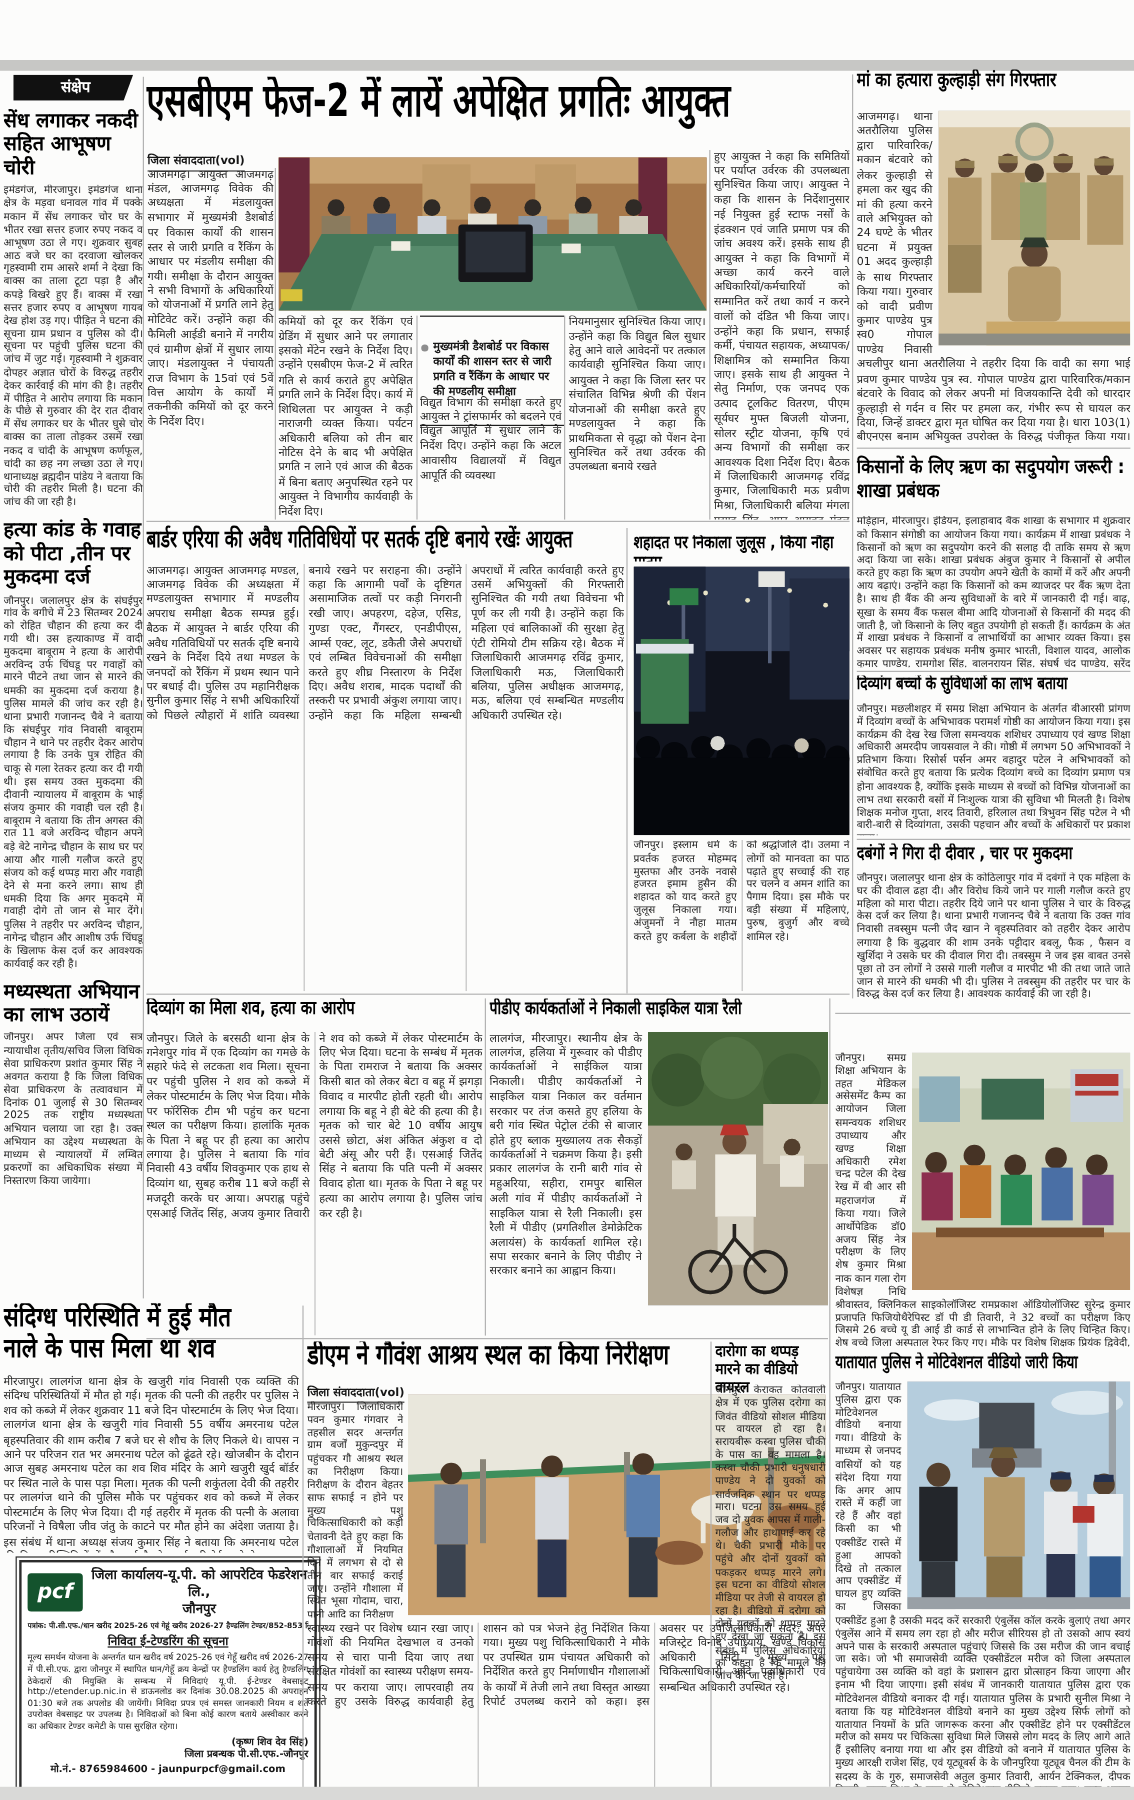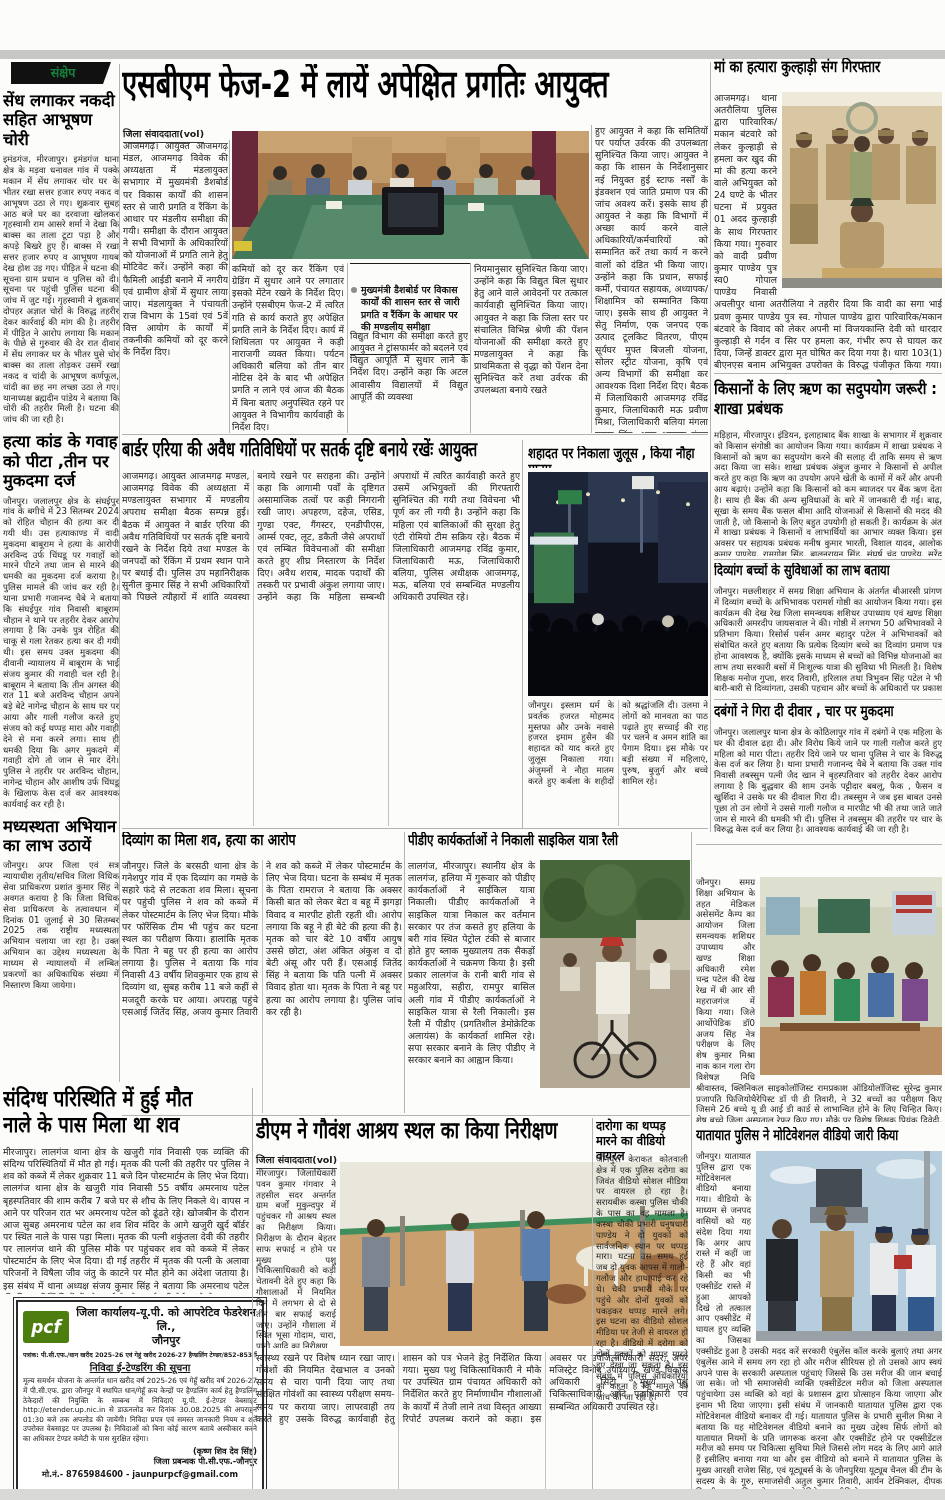--- a/index.html
+++ b/index.html
@@ -27,25 +27,25 @@
   .mast .gray{color:#8d9197}
   .pgnum{font-weight:800;font-size:29px;color:#0c0c0c}
   .pgbar{display:inline-block;width:2px;height:30px;background:#0c0c0c;margin:0 7px -5px 6px}
   .regions{font-weight:800;font-size:24.5px;color:#0c0c0c;letter-spacing:-.5px}
   .dateline{font-weight:700;font-size:11px;color:#1a1a1a;text-align:right}
   .website{font-size:8.5px;color:#6b6b6b;text-align:right}
   #graybar{position:absolute;top:50px;left:0;width:945px;height:9px;background:#c7c7c5}
   #botbar{position:absolute;top:1489px;left:0;width:945px;height:11px;background:#d9d9d7}
   
   #briefs{position:absolute;left:3px;top:62px;width:116px;height:1022px;padding-right:5px;overflow:hidden}
-  .badge{background:#111;color:#15803d;font-weight:700;font-size:12.5px;width:76px;padding:2px 10px 3px 14px;clip-path:polygon(0 0,100% 0,92% 100%,0 100%);margin:0 auto 6px auto;text-align:center}
+  .badge{background:#111;color:#ffffff;font-weight:700;font-size:12.5px;width:76px;padding:2px 10px 3px 14px;clip-path:polygon(0 0,100% 0,92% 100%,0 100%);margin:0 auto 6px auto;text-align:center}
   .brief-hl{font-weight:700;font-size:16.5px;line-height:1.18;color:#000;margin:7px 0 5px 0}
   
   #adbox{position:absolute;left:16px;top:1300px;width:234px;height:186px;border:2px solid #2c2c2c;outline:1px solid #2c2c2c;outline-offset:2px;padding:4px 5px;overflow:hidden;background:#fff}
-  .adlogo{width:46px;height:32px;background:#4d7c0f;color:#fff;font-weight:800;font-style:italic;font-size:17px;display:flex;align-items:center;justify-content:center;border-radius:3px;flex:none}
+  .adlogo{width:46px;height:32px;background:#14532d;color:#fff;font-weight:800;font-style:italic;font-size:17px;display:flex;align-items:center;justify-content:center;border-radius:3px;flex:none}
   .adorg{font-weight:800;font-size:11px;line-height:1.25;text-align:center}
   .adref{font-size:6.2px;font-weight:700;text-align:center;margin-top:3px;white-space:nowrap;overflow:hidden}
   .adtitle{font-weight:800;font-size:9.8px;text-align:center;text-decoration:underline;margin:2px 0}
   .adbody{font-size:7.2px;line-height:1.34;text-align:justify}
   .adsign{font-size:8.2px;font-weight:700;text-align:right;line-height:1.3;margin-top:2px}
   .adcontact{font-size:8.2px;font-weight:700;text-align:center;margin-top:1px}
 </style>
 </head>
 <body>
 

